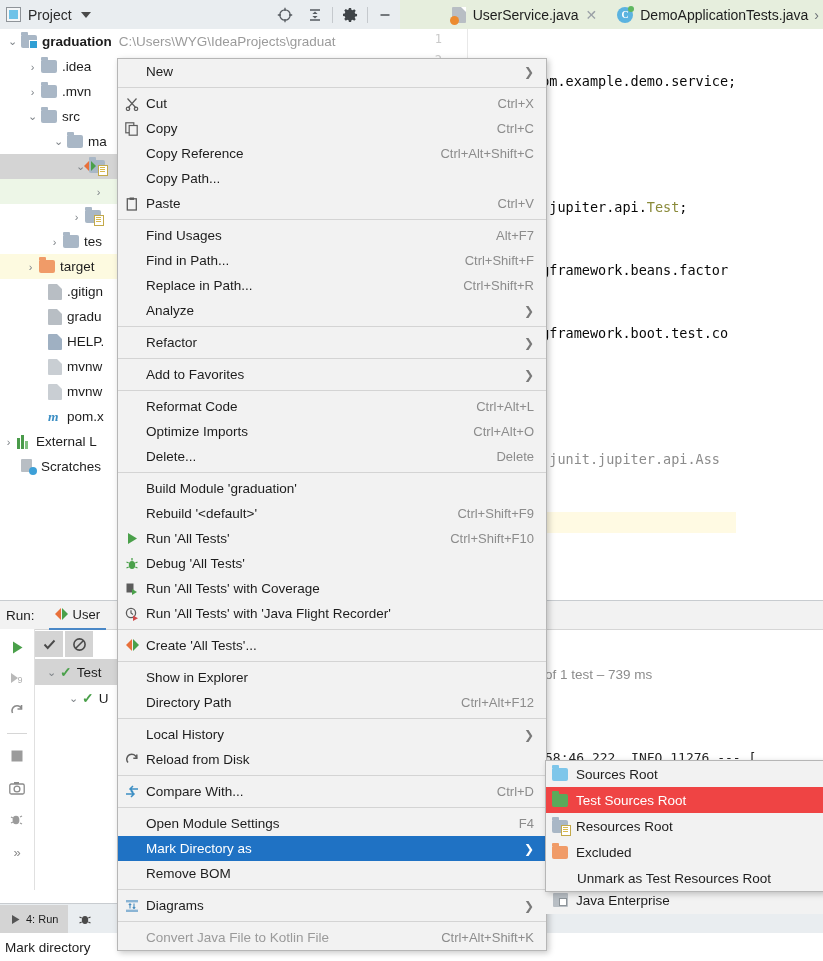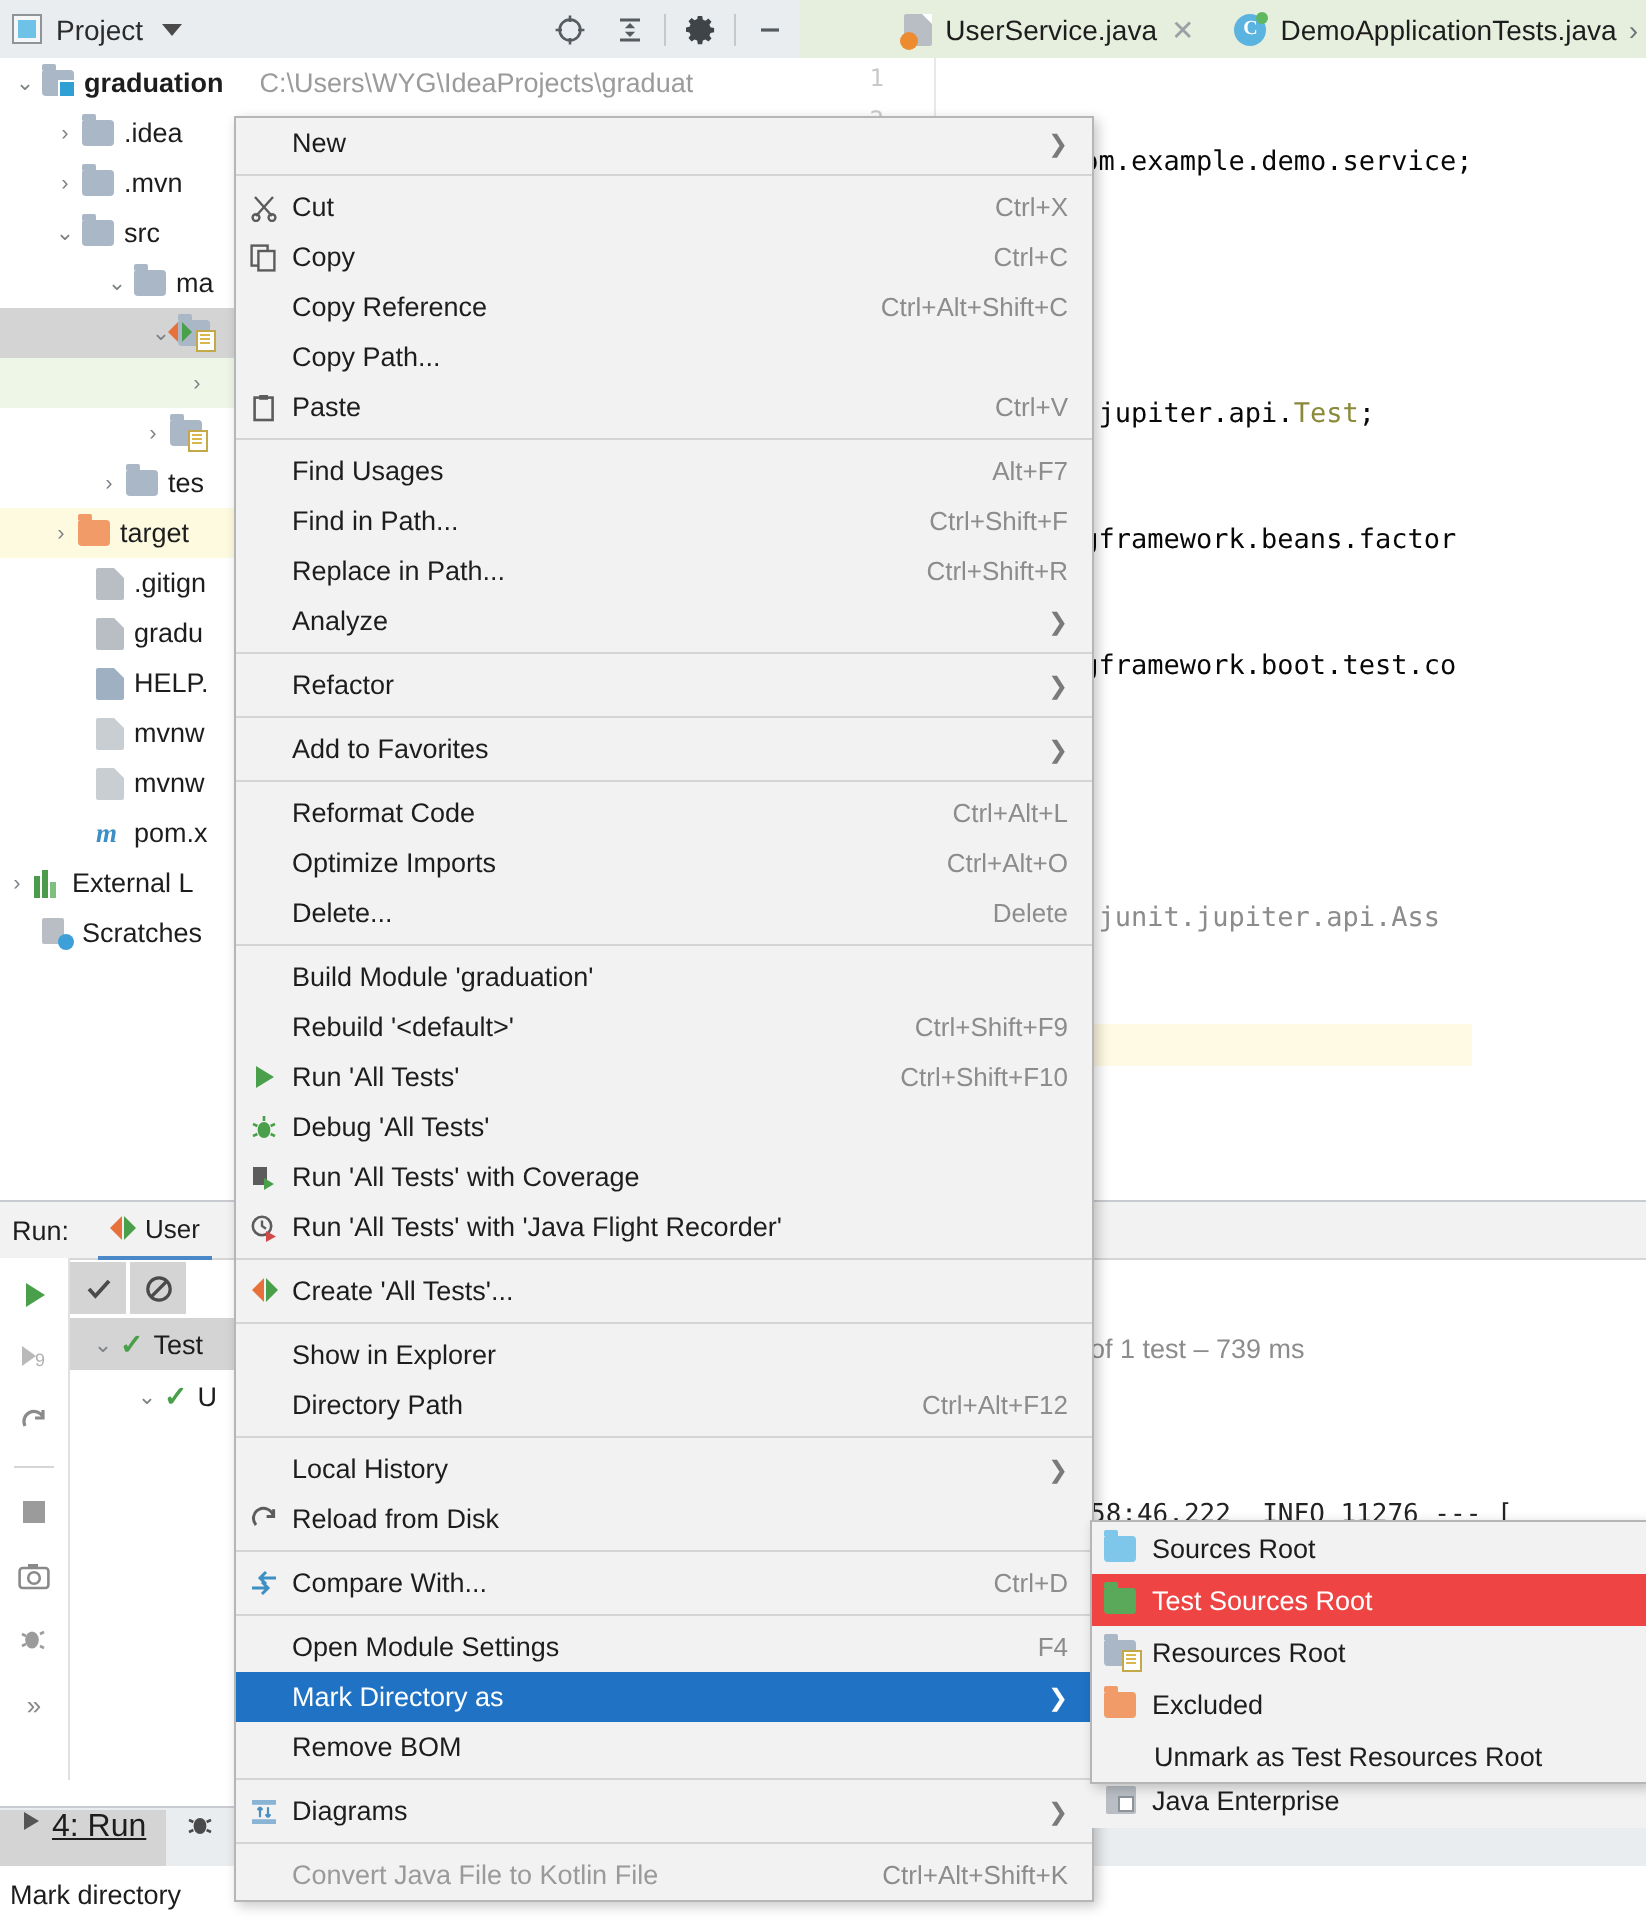--- a/index.html
+++ b/index.html
@@ -195,21 +195,21 @@
     border-right: 5px solid #e8703a;
   }
   .badge-srcmark2 {
     position: absolute; left: 2px; top: 1px;
     width: 0; height: 0;
     border-top: 5px solid transparent; border-bottom: 5px solid transparent;
     border-left: 5px solid #4aa04a;
   }
   .tlabel { color: #1d1d1d; }
   .tlabel.bold { font-weight: bold; }
-  .tpath { color: #9b9b9b; margin-left: 18px; text-align: center; }
+  .tpath { color: #9b9b9b; margin-left: 7px; text-align: center; }
   .fileicon {
     width: 14px; height: 16px; background: #b8bec4; position: relative;
     flex: 0 0 14px; margin-right: 5px; border-radius: 1px;
   }
   .fileicon::before {
     content:""; position:absolute; right:0; top:0;
     border-left:5px solid transparent; border-top:5px solid #fff;
   }
   .chart-ic {
     width: 14px; height: 14px; flex: 0 0 14px; margin-right: 5px;
@@ -290,22 +290,22 @@
     position: absolute; left: 544px; top: 28px; bottom: 36px; width: 1px; background: #e0e0e0;
   }
 
   
   .bottombar {
     position: absolute; left: 0; top: 903px; width: 823px; height: 30px;
     background: #e9edf0; border-top: 1px solid #c8ccd0;
     display: flex; align-items: center;
   }
   .bbtab {
-    display: flex; align-items: flex-start; gap: 5px;
-    height: 29px; padding: 0 10px; font-size: 16px; text-decoration: underline;
+    display: flex; align-items: center; gap: 5px;
+    height: 29px; padding: 0 10px; font-size: 11px;
   }
   .bbtab.active { background: #d4d4d4; }
   .statusbar {
     position: absolute; left: 0; top: 933px; width: 823px; height: 28px;
     background: #ffffff;
     display: flex; align-items: center;
     font-size: 13.5px; color: #1d1d1d;
   }
 
   

